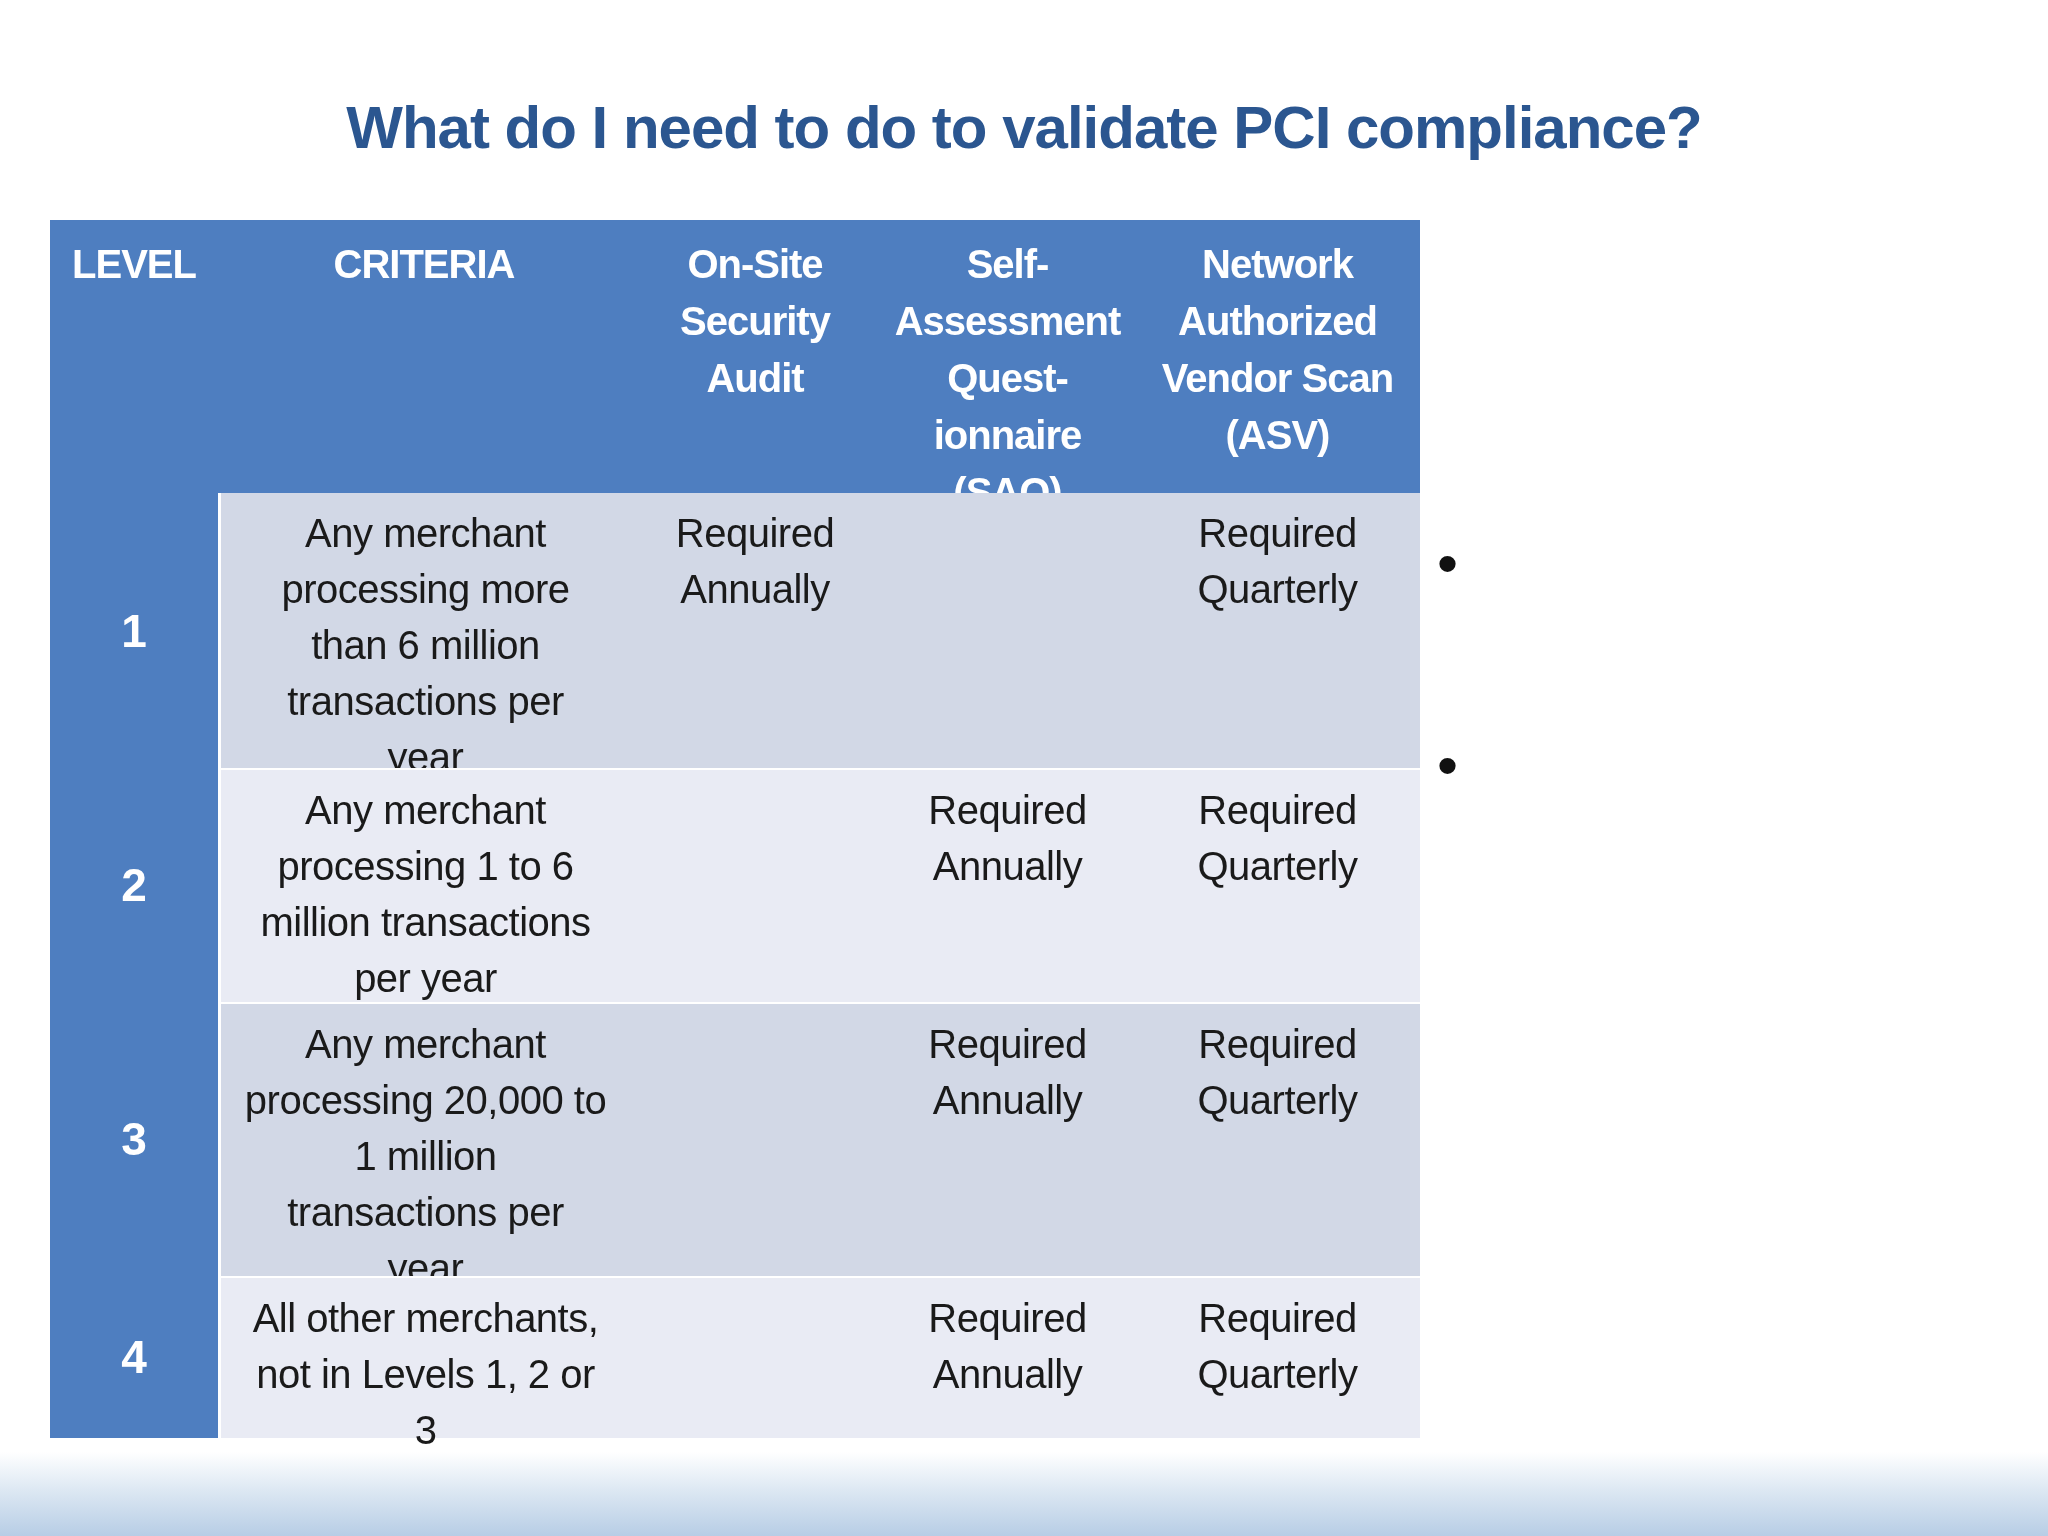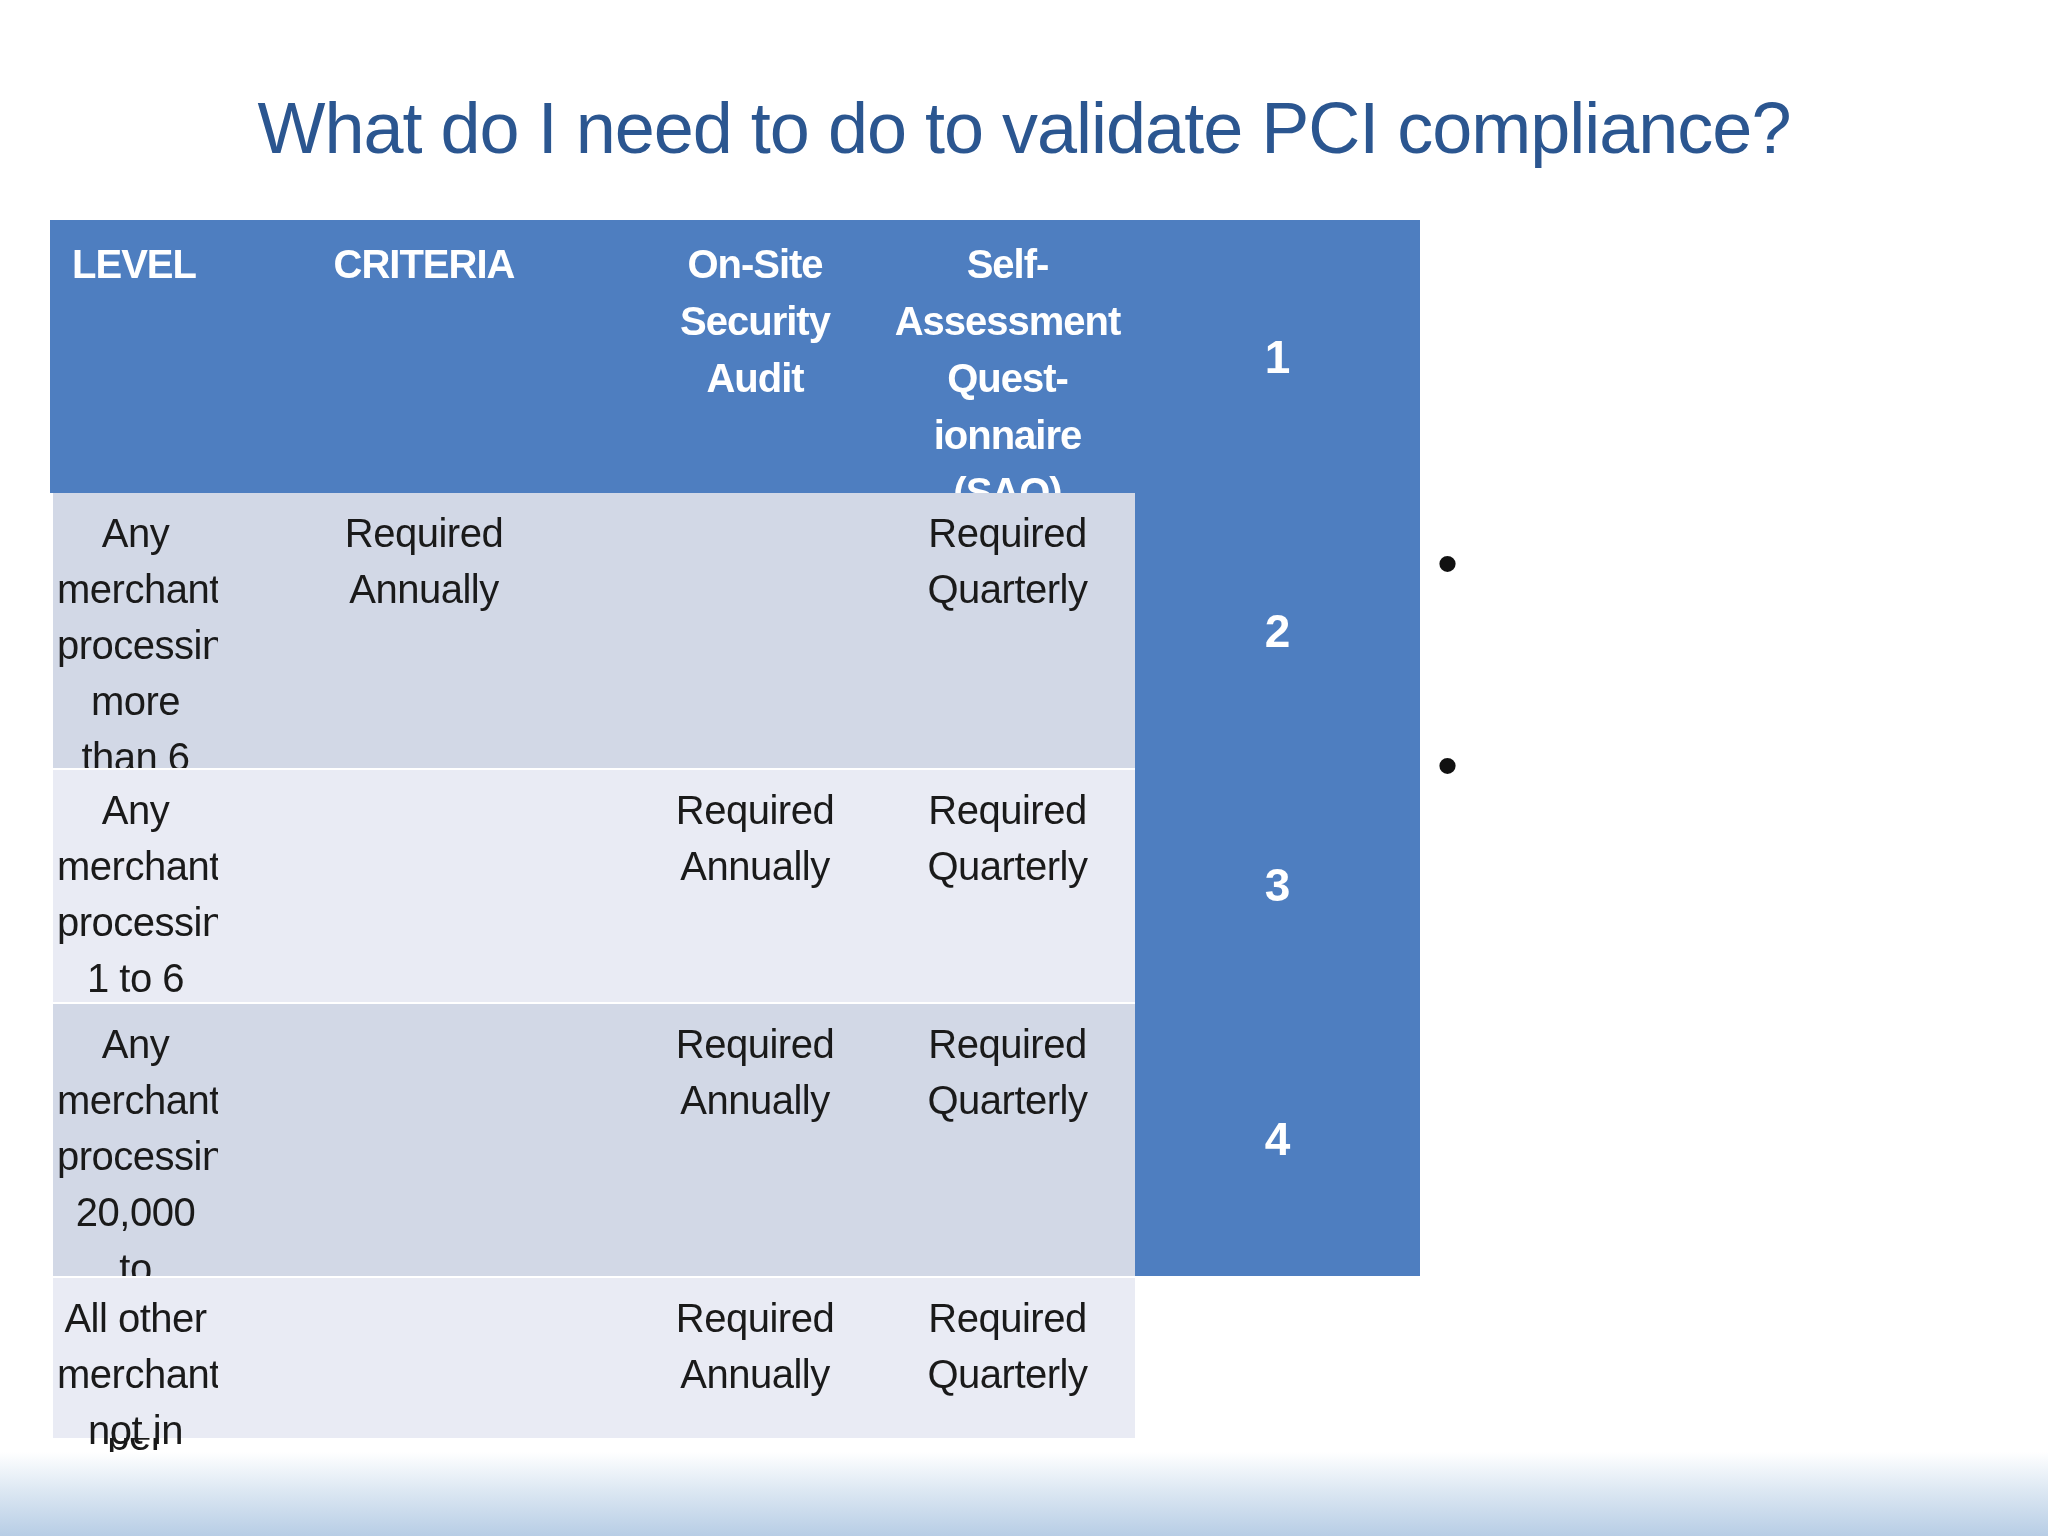--- a/index.html
+++ b/index.html
@@ -7,21 +7,21 @@
     width:2048px;height:1536px;position:relative;overflow:hidden;
     background:#ffffff;
     font-family:"Liberation Sans", sans-serif;
   }
   .slide{position:absolute;inset:0;}
 
   
   .title{
     position:absolute;left:0;right:0;top:78px;
     text-align:center;
-    font-size:72px;font-weight:normal;letter-spacing:-1px;
+    font-size:60px;font-weight:bold;letter-spacing:-1px;
     color:var(--title_text,#2b5690);
     line-height:100px;
     white-space:nowrap;
   }
 
   
   .tbl{
     position:absolute;left:50px;top:220px;
     display:grid;
     grid-template-columns:168px 412px 250px 255px 285px;
@@ -77,20 +77,24 @@
     <div class="cell h">LEVEL</div>
     <div class="cell h">CRITERIA</div>
     <div class="cell h">On-Site
 Security
 Audit</div>
     <div class="cell h">Self-
 Assessment
 Quest-
 ionnaire
 (SAQ)</div>
+    <div class="cell h">Network
+Authorized
+Vendor Scan
+(ASV)</div>
 
     <div class="cell lvl">1</div>
     <div class="cell bd rowdark crit">Any merchant
 processing more
 than 6 million
 transactions per
 year</div>
     <div class="cell bd rowdark">Required
 Annually</div>
     <div class="cell bd rowdark"></div>

